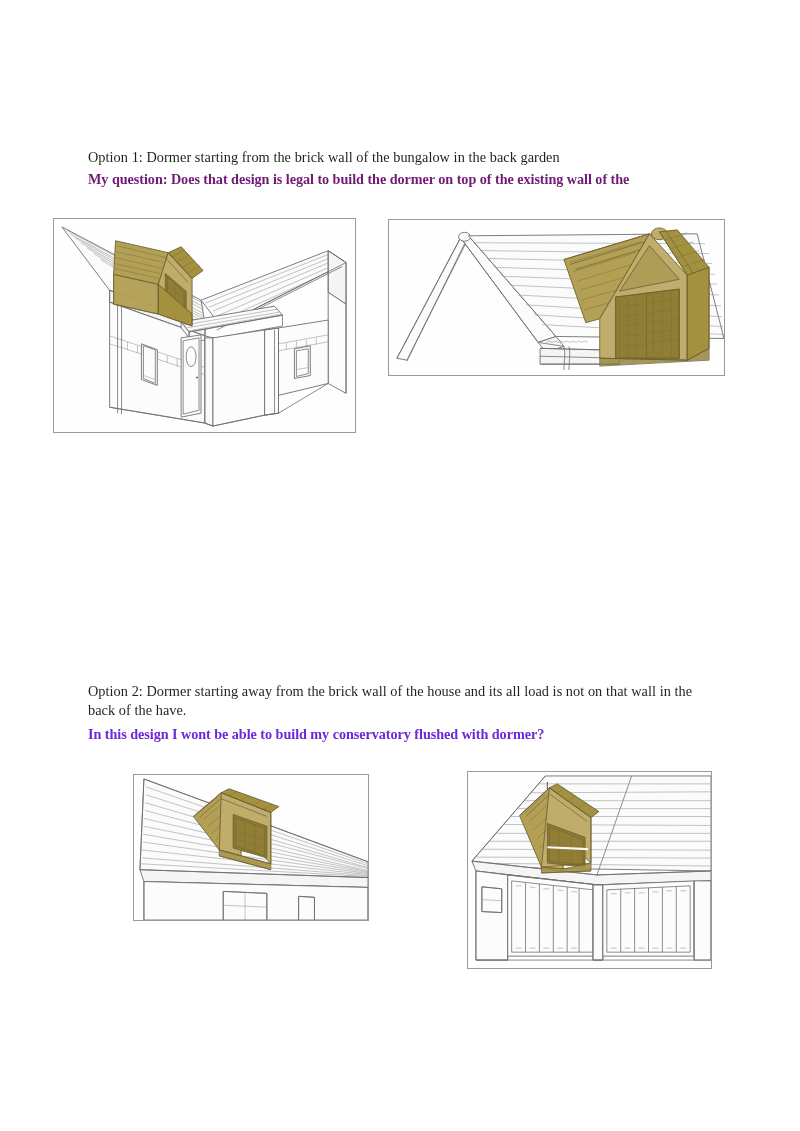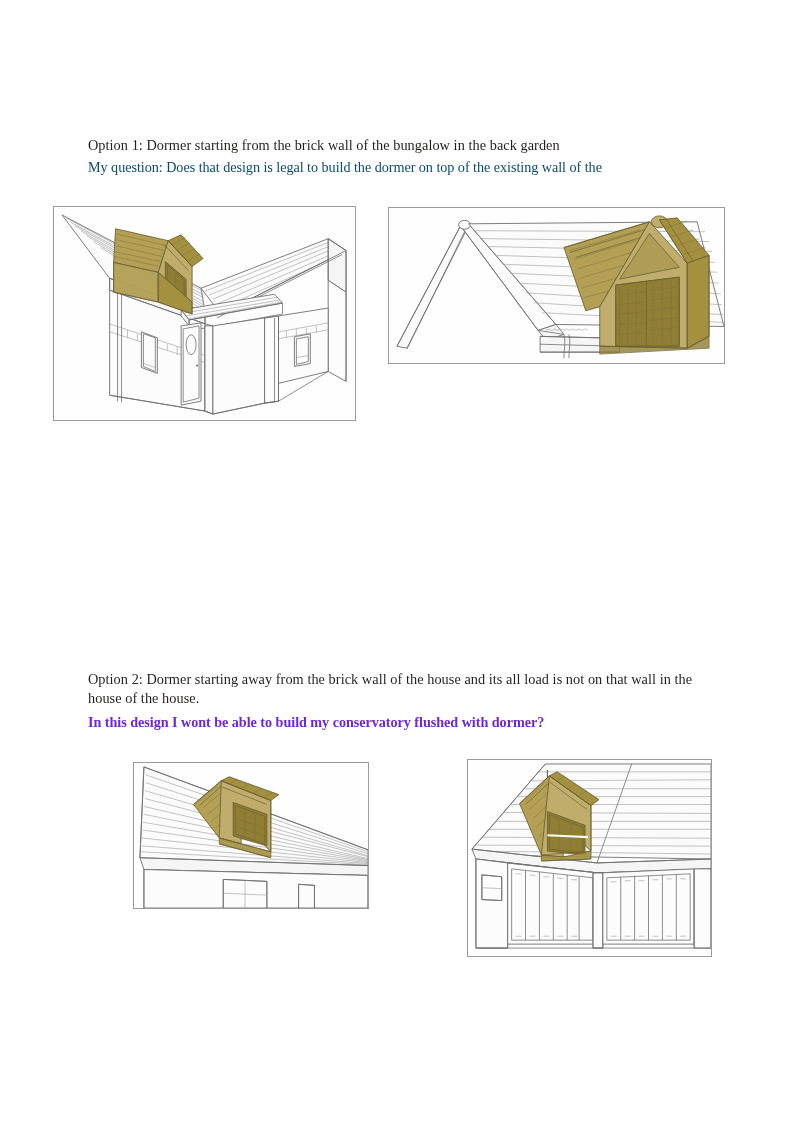--- a/index.html
+++ b/index.html
@@ -10,21 +10,21 @@
   body {
     width: 800px;
     height: 1131px;
     position: relative;
     font-family: "Liberation Serif", "DejaVu Serif", serif;
     overflow: hidden;
   }
 
   .page {
     position: absolute;
-    left: 0; top: 4px;
+    left: 0; top: 16px;
     width: 800px;
     height: 1035px;
     background: #fff;
   }
 
   
   .text-block {
     position: absolute;
     font-family: "Liberation Serif", "DejaVu Serif", serif;
   }
@@ -35,22 +35,22 @@
     color: #231f1e;
     font-weight: 400;
     letter-spacing: 0.05px;
     white-space: nowrap;
   }
   .line-plain.wrapy { white-space: normal; }
 
   .line-red {
     font-size: 14.2px;
     line-height: 19.5px;
-    color: #0c4a6e;
-    font-weight: 400;
+    color: #701a75;
+    font-weight: 700;
     letter-spacing: -0.05px;
   }
 
   .line-green {
     font-size: 14.2px;
     line-height: 20px;
     color: #6d28d9;
     font-weight: 700;
     letter-spacing: -0.05px;
     white-space: nowrap;
@@ -324,21 +324,21 @@
       <polygon class="dorm-b" points="300,56 322,48 322,130 300,142"></polygon>
       <path class="dorm-ln" d="M300,56 L300,142 M322,48 L322,130"></path>
 
       <polygon class="dorm-d" points="212,140 300,142 322,130 322,142 212,148" opacity="0.8"></polygon>
       <path class="dorm-ln" d="M212,140 L300,142 L322,130"></path>
     </svg>
   </div>
 
   <div class="text-block" style="left:88px; top:666px; width:688px;">
     <div class="line-plain wrapy">Option 2: Dormer  starting away from the brick wall of the house and its all load is not on that wall in the</div>
-    <div class="line-plain">house of the house.</div>
+    <div class="line-plain">back of the have.</div>
     <div class="line-green" style="margin-top:4px;">In this design I wont be able to build my conservatory flushed with dormer?</div>
   </div>
 
   <div class="figure" style="left:133px; top:758px; width:236px; height:147px;">
     <svg viewBox="0 0 236 147" preserveAspectRatio="none">
       <rect x="0" y="0" width="236" height="147" fill="#fefefe"></rect>
 
       <polygon class="roofface" points="10,4 236,88 236,104 14,100 6,96"></polygon>
 
       <path class="ln" d="M10,4 L6,96"></path>

